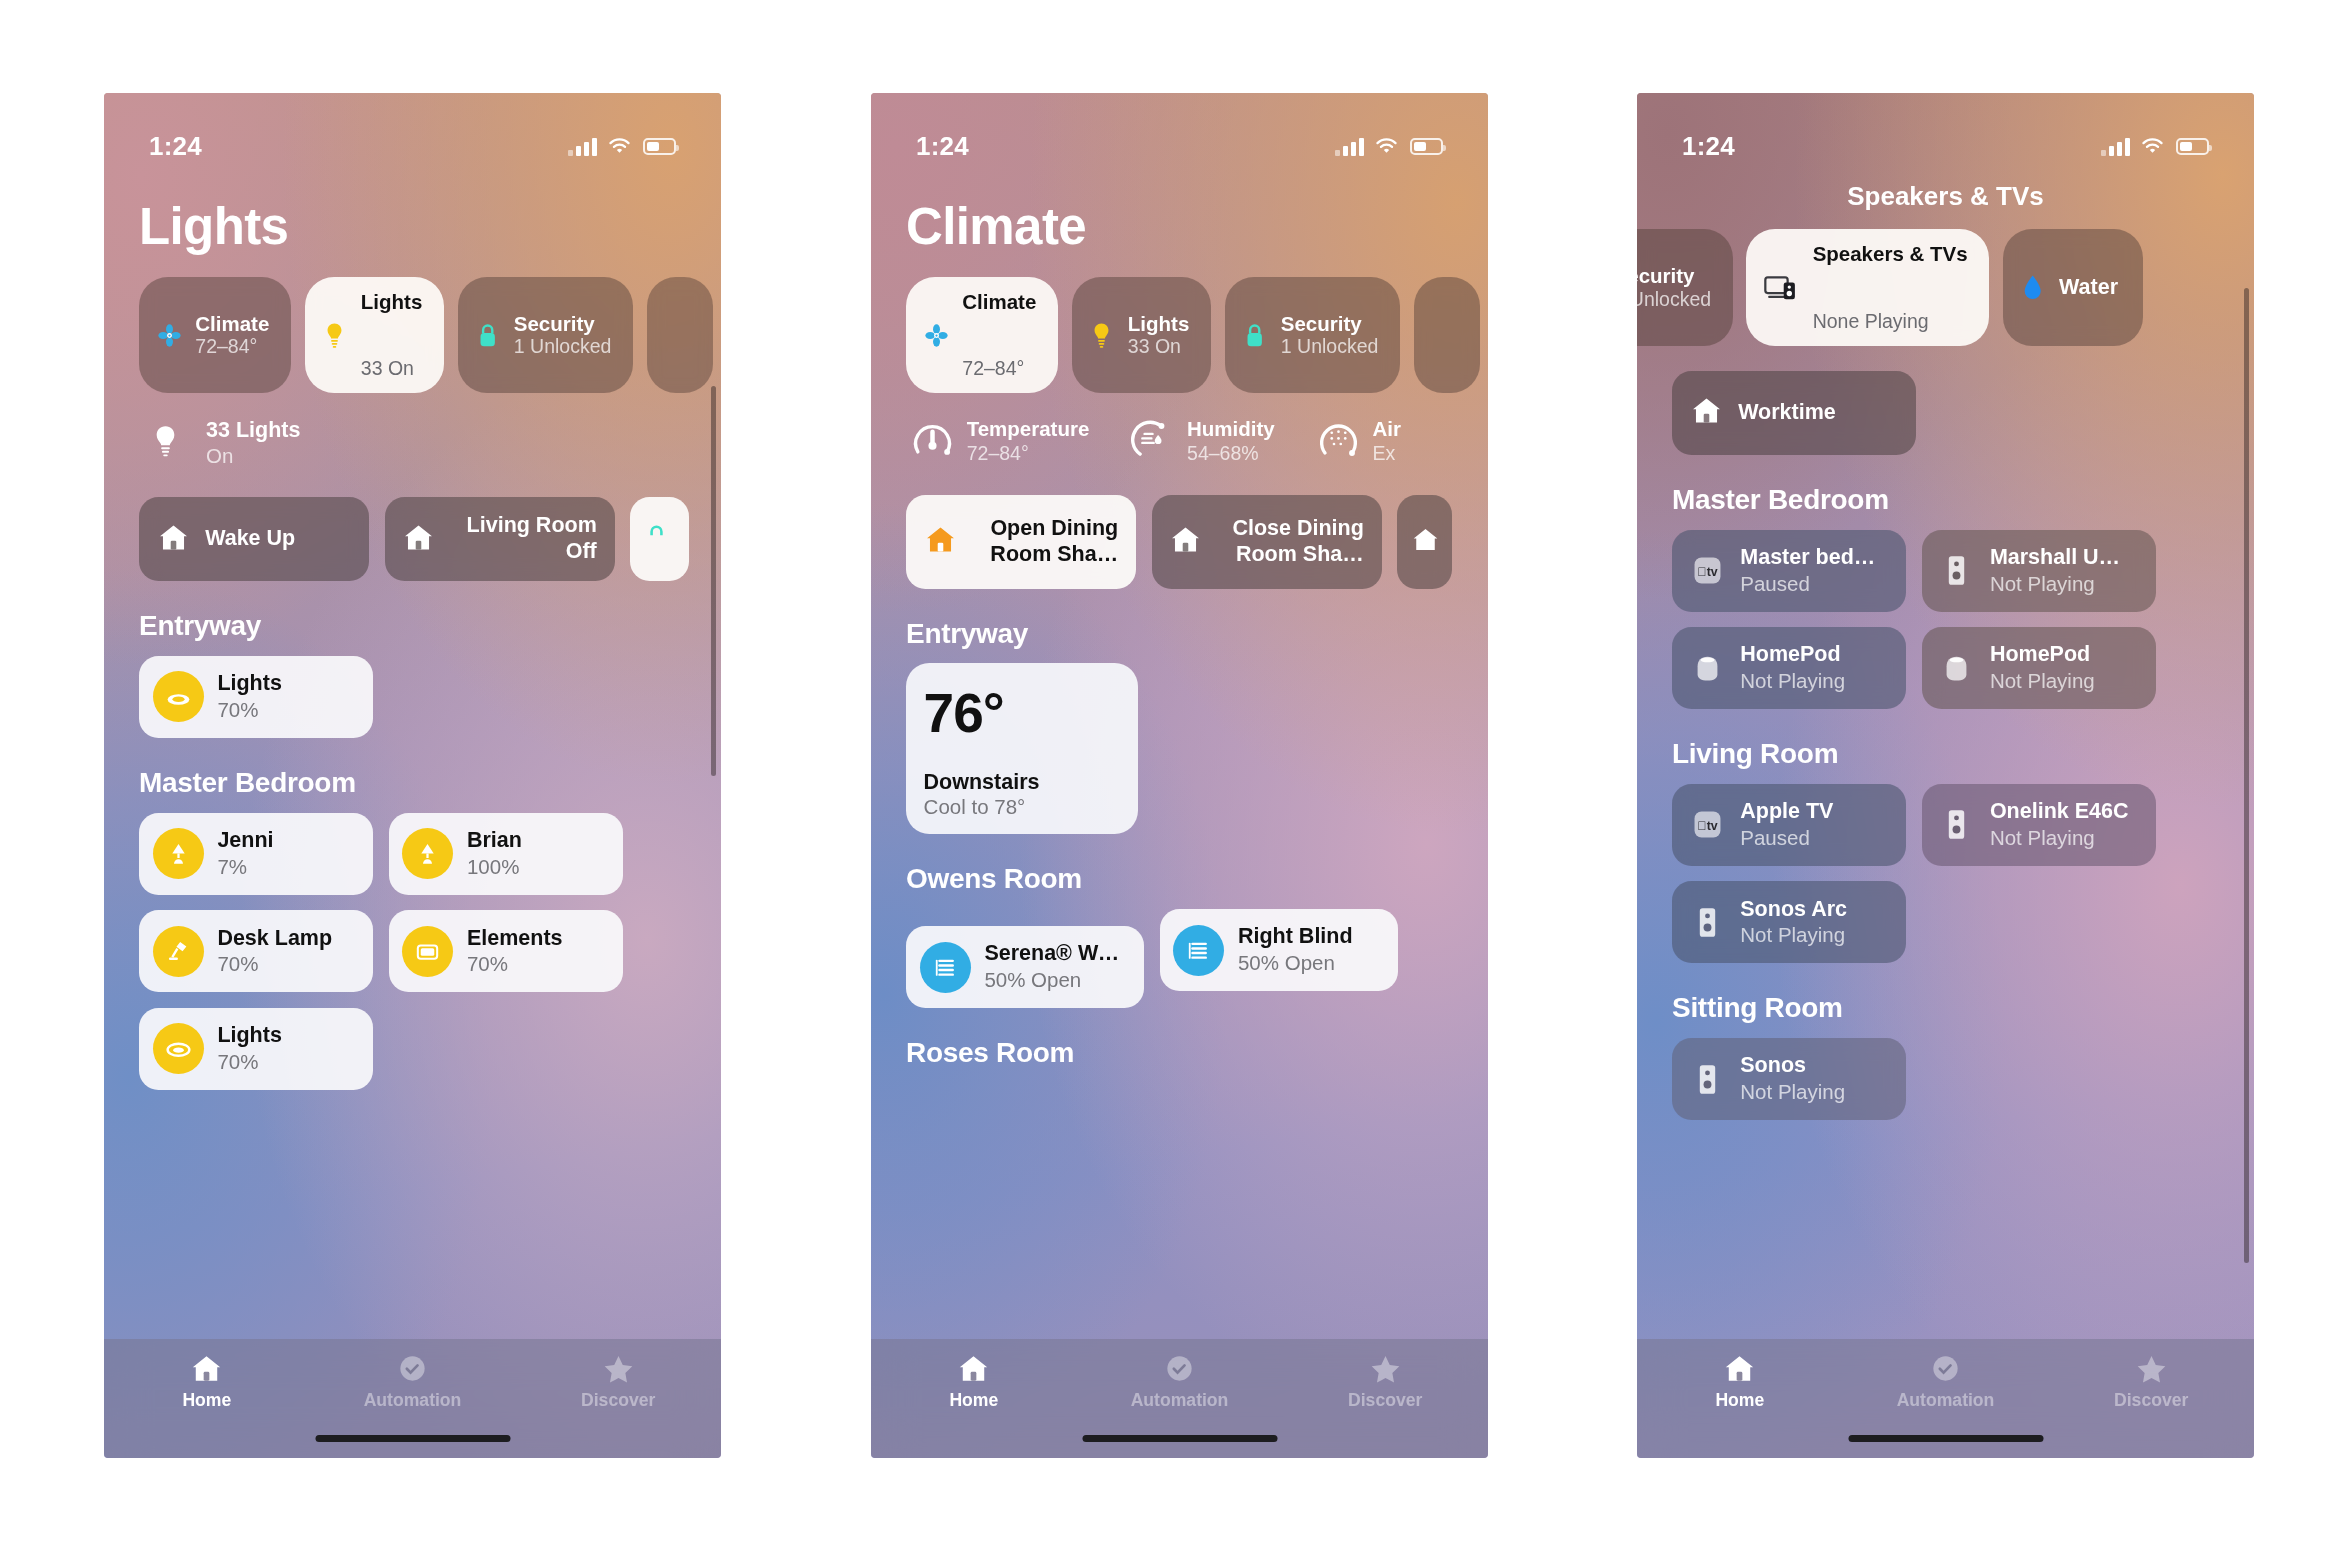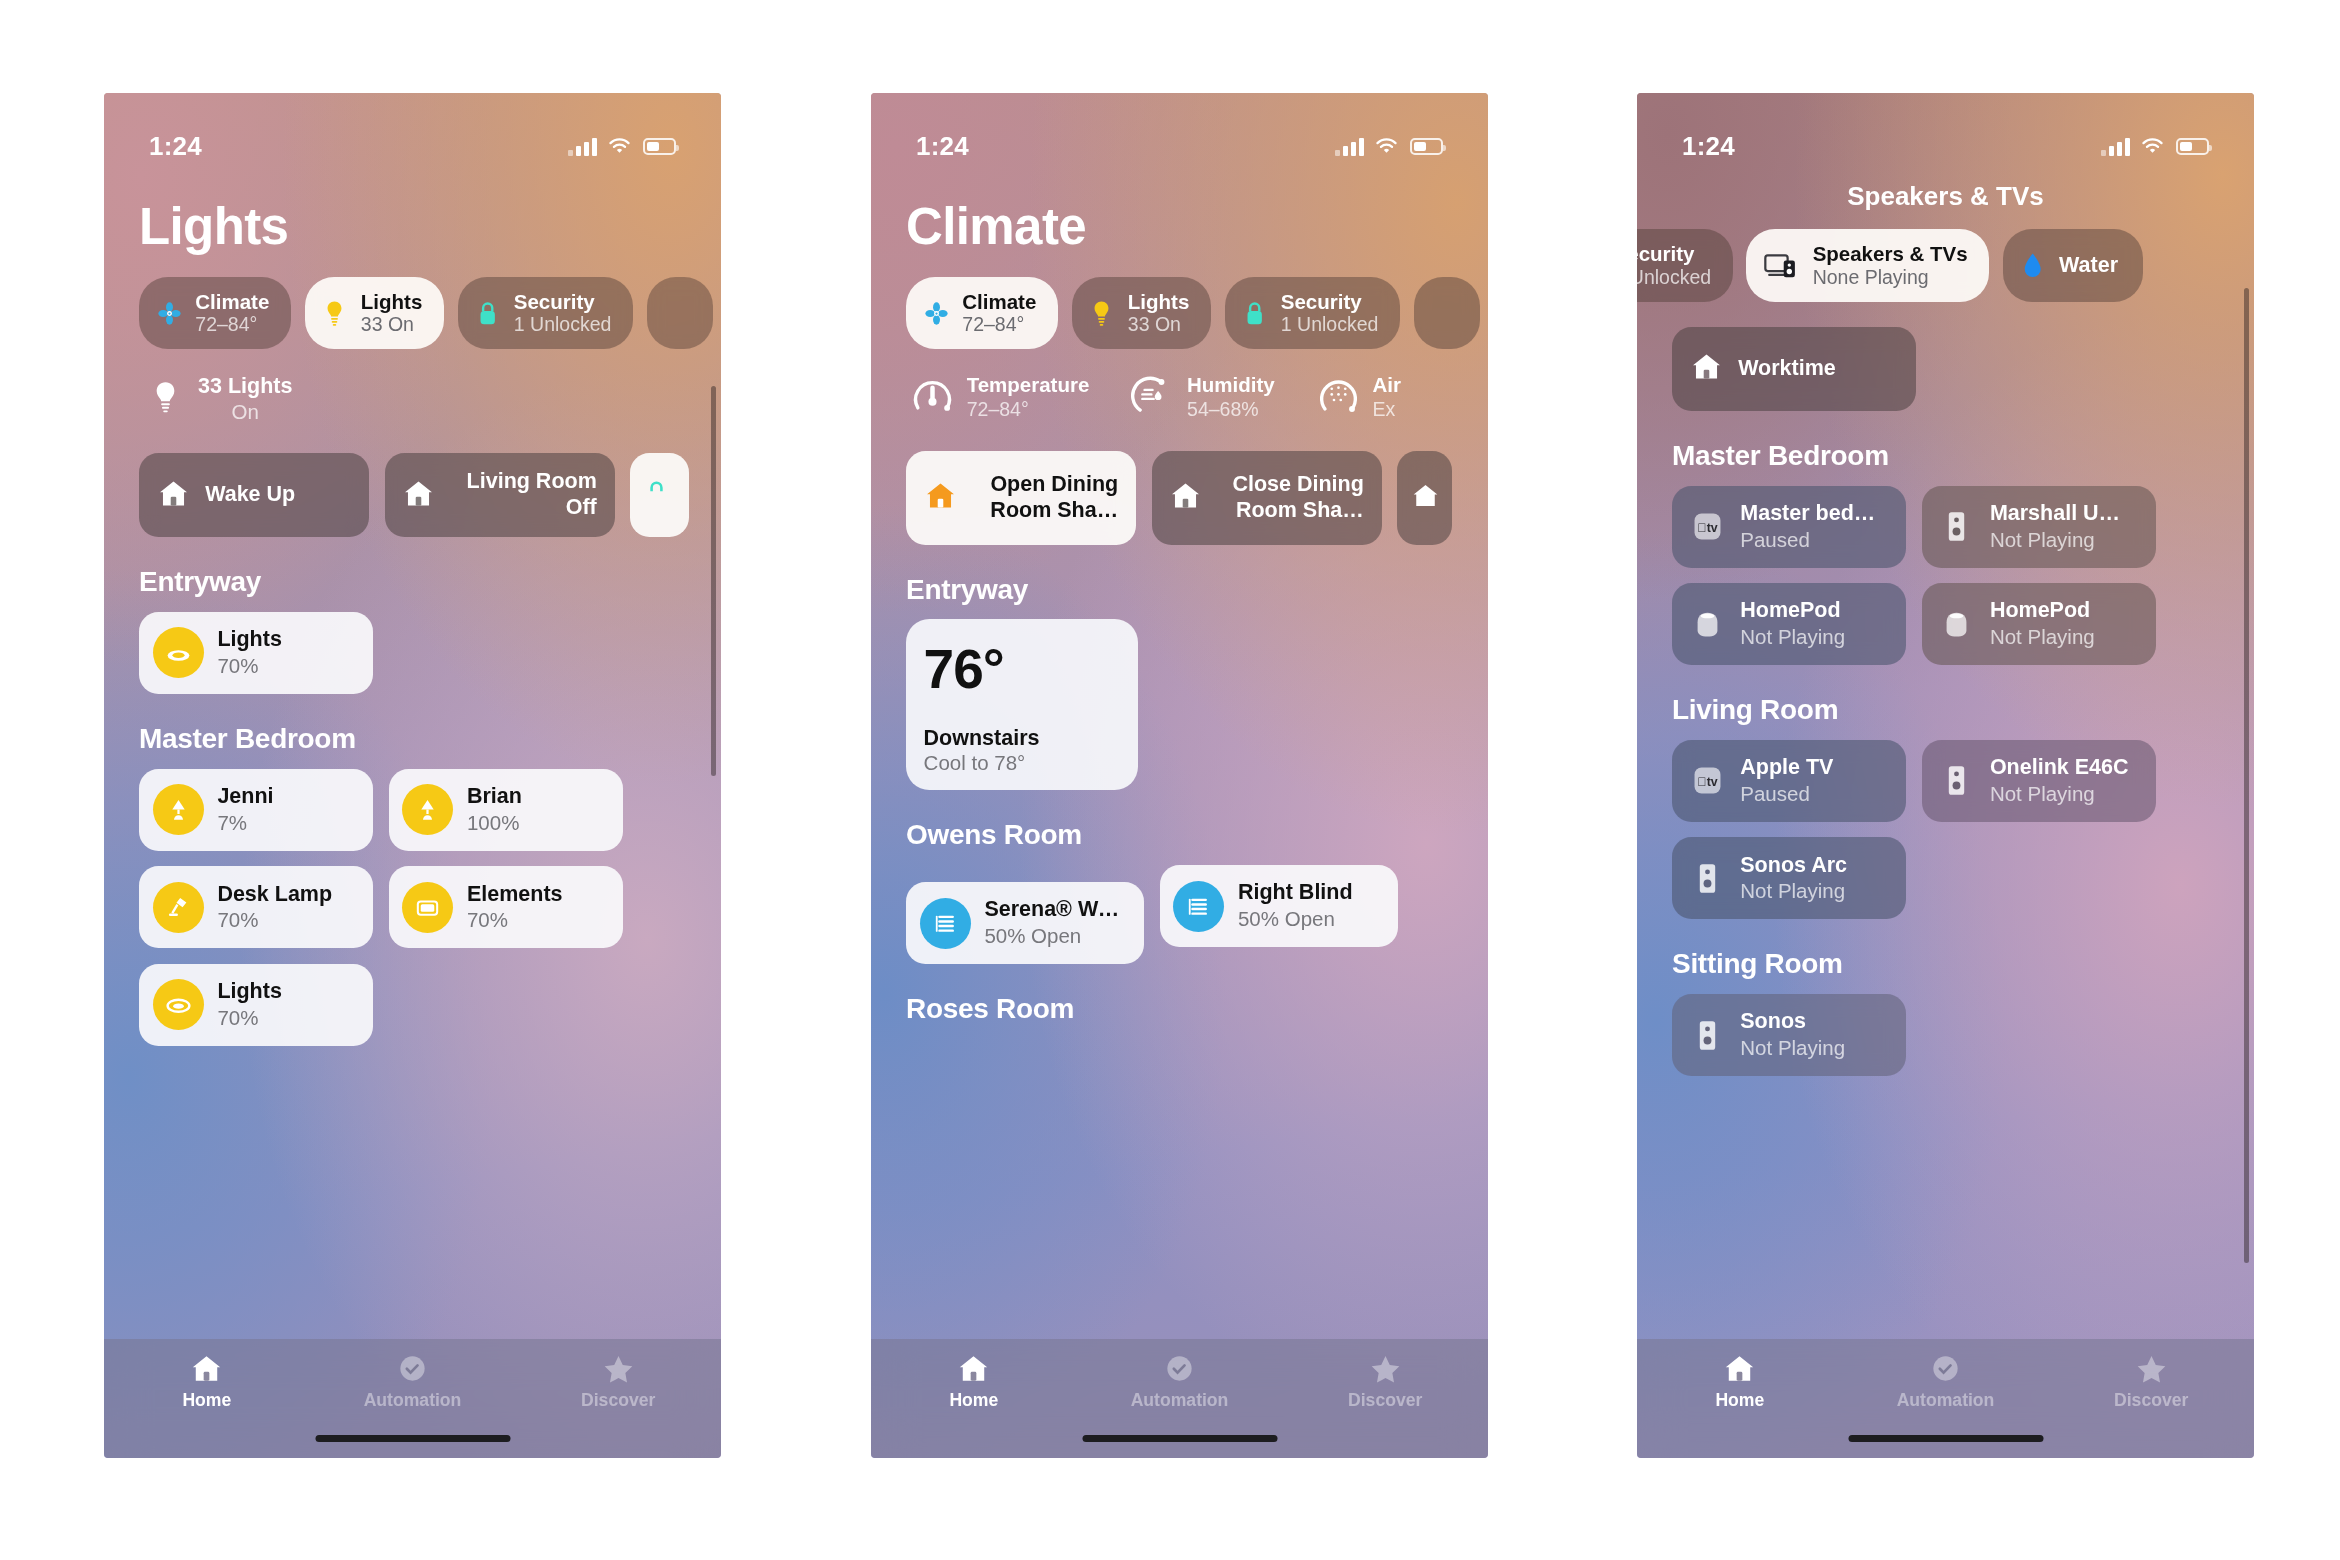--- a/index.html
+++ b/index.html
@@ -73,27 +73,27 @@
     padding: 12.7px 21.5px 12.7px 15.6px;
     border-radius: 29px;
     background: rgba(80,62,55,.46);
     backdrop-filter: blur(7.8px);
     white-space:nowrap;
     flex: 0 0 auto;
   }
   .chip.active { background: rgba(253,250,247,.94); color:#111; }
   .chip .ctext .t { font-size: 20.5px; font-weight: 700; line-height:1.15; }
   .chip .ctext .s { font-size: 19.5px; line-height:1.2; color: rgba(255,255,255,.72); }
-  .chip.active .ctext .s { color:#6b6b70; }
+  .chip.active .ctext .s { color:#6b6b70;margin-top:44px; }
   .chip .ci { width: 29px; height: 29px; display:flex; align-items:center; justify-content:center; flex:0 0 auto; }
   .chip.water { padding-right: 25px; }
   .chip.water .ctext .t { font-size: 21.5px; }
 
   
-  .statusline { display:flex; align-items:center; gap: 18px; padding: 25px 35px 0 47px; text-align: center; }
+  .statusline { display:flex; align-items:center; gap: 26px; padding: 25px 35px 0 47px; }
   .statusline .sl-t { font-size:21.5px; font-weight:700; line-height:1.18;}
   .statusline .sl-s { font-size:20.5px; color: rgba(255,255,255,.72); line-height:1.2;}
 
   
   .sensorrow { display:flex; gap: 41px; padding: 23.4px 35px 0 39px; }
   .sensor { display:flex; align-items:center; gap: 11.7px; flex:0 0 auto;}
   .sensor .st { font-size:20.5px; font-weight:700; line-height:1.18;}
   .sensor .ss { font-size:19.5px; color:rgba(255,255,255,.72); line-height:1.2;}
 
   

